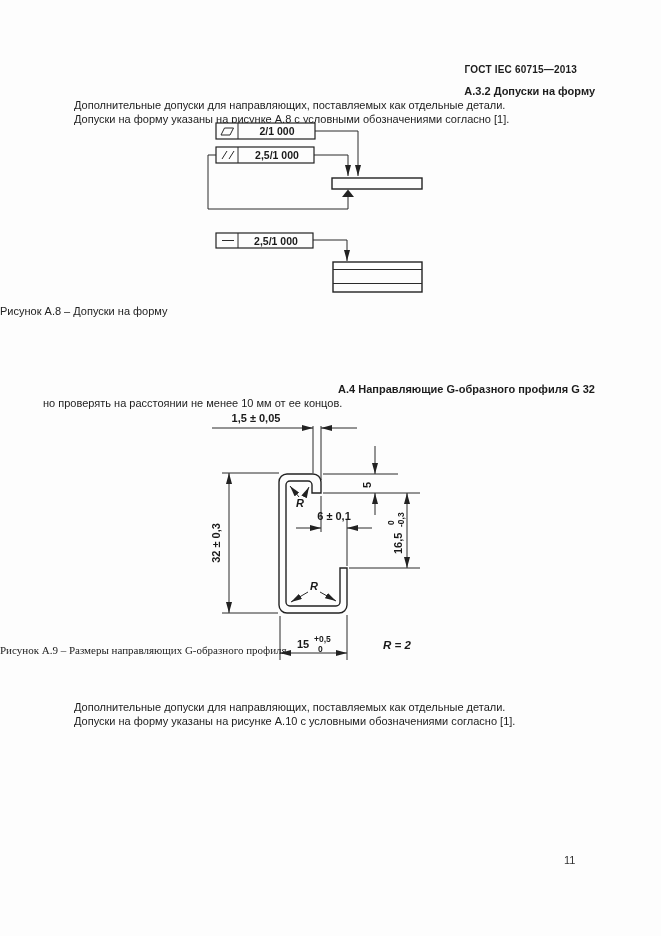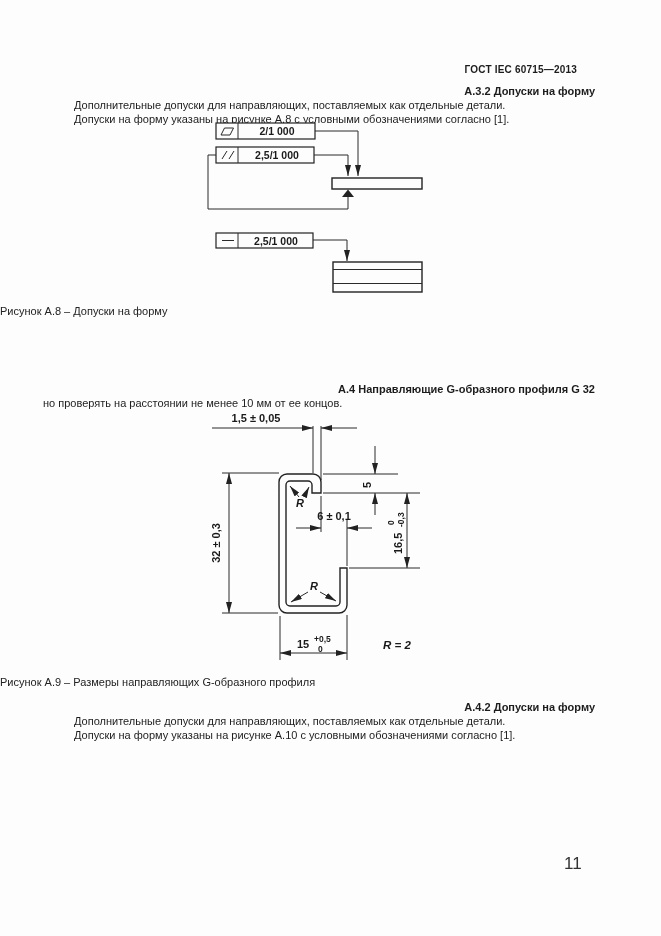--- a/index.html
+++ b/index.html
@@ -20,24 +20,24 @@
     font-size:11px;line-height:14px;
   }
   .textblock p{margin:0;text-indent:31px;}
   .textblock p.noindent{text-indent:0;}
   .textblock p.hdg{font-weight:bold;text-align:right;}
   .fig-caption{
     position:absolute;left:0;text-align:left;
     font-size:11px;color:#222;
   }
   .cap-a8{top:305px;width:626px;}
-  .cap-a9{top:676px;width:616px;}
+  .cap-a9{top:644px;width:616px;font-family:Liberation Serif, serif;}
   .page-number{
     position:absolute;left:564px;top:854px;
-    font-size:17px;color:#333;
+    font-size:11px;color:#333;
   }
   svg{position:absolute;overflow:visible;}
   svg text{font-family:"Liberation Sans", sans-serif;fill:#1a1a1a;}
   .dimtxt{font-size:11px;font-weight:bold;}
   .toltxt{font-size:8.5px;font-weight:bold;}
   .frametxt{font-size:10.5px;font-weight:600;}
   .rlabel{font-size:11px;font-style:italic;font-weight:bold;}
   .rnote{font-size:11.5px;font-style:italic;font-weight:bold;}
   .ln{stroke:#2a2a2a;stroke-width:1;fill:none;}
   .thick{stroke:#222;stroke-width:1.4;fill:none;}
@@ -194,20 +194,19 @@
       <line class="ln" x1="308" y1="592" x2="291" y2="602" marker-end="url(#arr9)"></line>
       <line class="ln" x1="320" y1="592" x2="336" y2="601" marker-end="url(#arr9)"></line>
     </g>
 
     <text class="rnote" x="383" y="649">R = 2</text>
   </svg>
 
   <div class="fig-caption cap-a9">Рисунок А.9 – Размеры направляющих G-образного профиля</div>
 
   <div class="textblock" style="top:700px;">
-    <p class="hdg">А.4.2 Допуски на форму</p>
     <p>Дополнительные допуски для направляющих, поставляемых как отдельные детали.</p>
     <p>Допуски на форму указаны на рисунке А.10 с условными обозначениями согласно [1].</p>
   </div>
 
   <div class="page-number">11</div>
 
 </div>
 
 </body></html>

